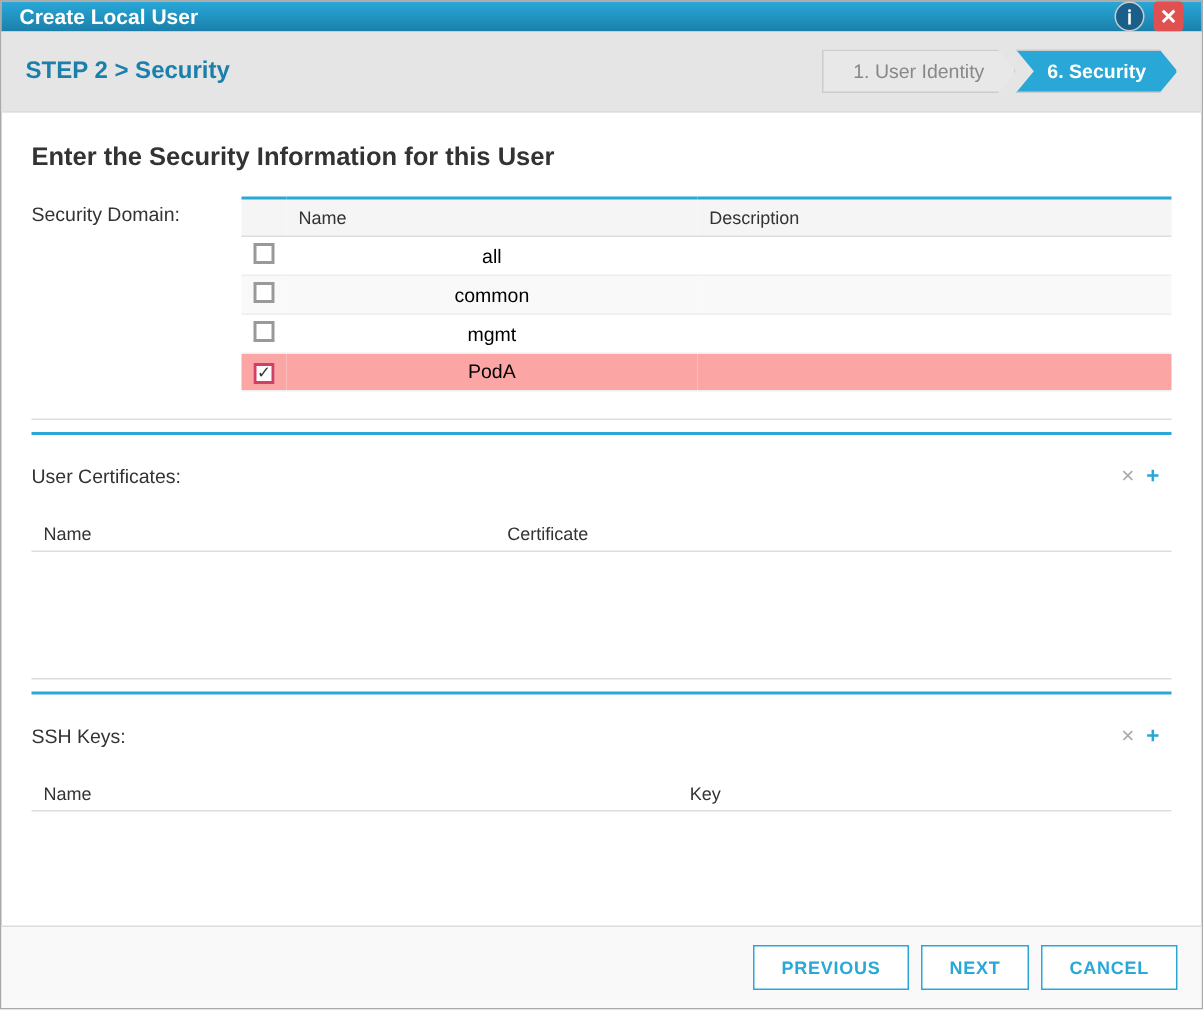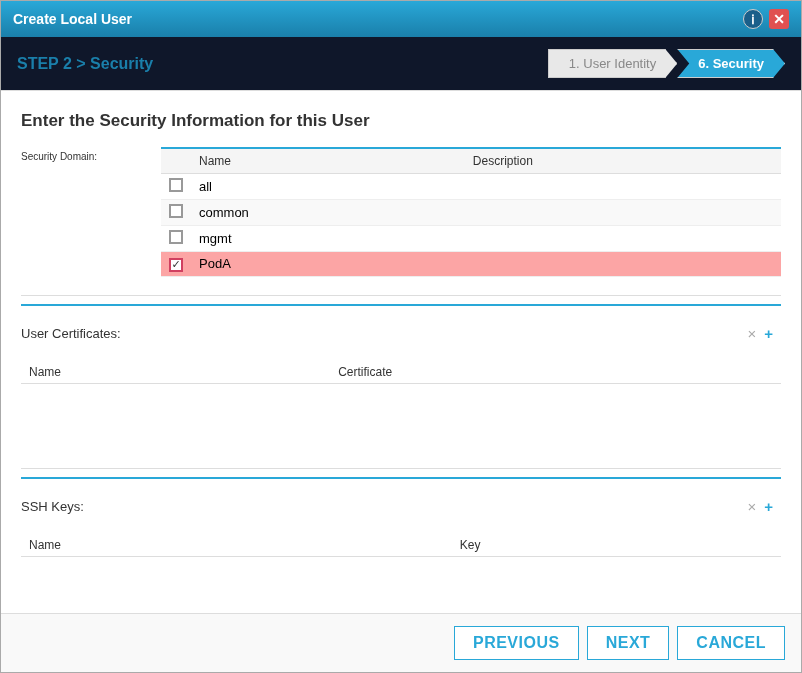--- a/index.html
+++ b/index.html
@@ -15,21 +15,21 @@
     }
 
     
     .title-bar {
       background: linear-gradient(to bottom, #29a8d8, #1a7faa);
       color: white;
       padding: 8px 12px;
       display: flex;
       align-items: center;
       justify-content: space-between;
-      height: 36px;
+      height: 20px;
     }
     .title-bar-title {
       font-size: 14px;
       font-weight: bold;
     }
     .title-bar-icons {
       display: flex;
       gap: 6px;
       align-items: center;
     }
@@ -54,21 +54,21 @@
       flex-direction: column;
       padding: 0;
     }
 
     
     .step-header {
       display: flex;
       align-items: center;
       padding: 12px 16px;
       border-bottom: 1px solid #ddd;
-      background: #0f172a;
+      background: #e5e5e5;
     }
     .step-current-label {
       color: #1a7faa;
       font-size: 16px;
       font-weight: bold;
       flex: 1;
     }
 
     
     .step-tabs {
@@ -116,21 +116,21 @@
     }
 
     .form-row {
       display: flex;
       align-items: flex-start;
       margin-bottom: 10px;
     }
 
     .form-label {
       width: 140px;
-      font-size: 10px;
+      font-size: 13px;
       color: #333;
       padding-top: 4px;
       flex-shrink: 0;
     }
 
     .form-control {
       flex: 1;
     }
 
     
@@ -145,20 +145,21 @@
       padding: 5px 8px;
       text-align: left;
       font-weight: normal;
       font-size: 12px;
       color: #333;
     }
     .domain-table td {
       padding: 4px 8px;
       border-bottom: 1px solid #eee;
       font-size: 13px;
+      text-align: center;
     }
     .domain-table tr.selected td {
       background: #fca5a5;
     }
     .domain-table tr:not(.selected):nth-child(even) td {
       background: #f9f9f9;
     }
     .domain-table tr:not(.selected):nth-child(odd) td {
       background: #fff;
     }
@@ -240,21 +241,21 @@
       display: flex;
       justify-content: flex-end;
       gap: 8px;
       padding: 12px 16px;
       border-top: 1px solid #ddd;
       background: #f9f9f9;
     }
 
     .footer-btn {
       padding: 7px 18px;
-      font-size: 16px;
+      font-size: 12px;
       font-weight: bold;
       border: 1px solid #29a8d8;
       background: white;
       color: #29a8d8;
       cursor: pointer;
       letter-spacing: 0.5px;
     }
 
     .divider {
       border: none;

